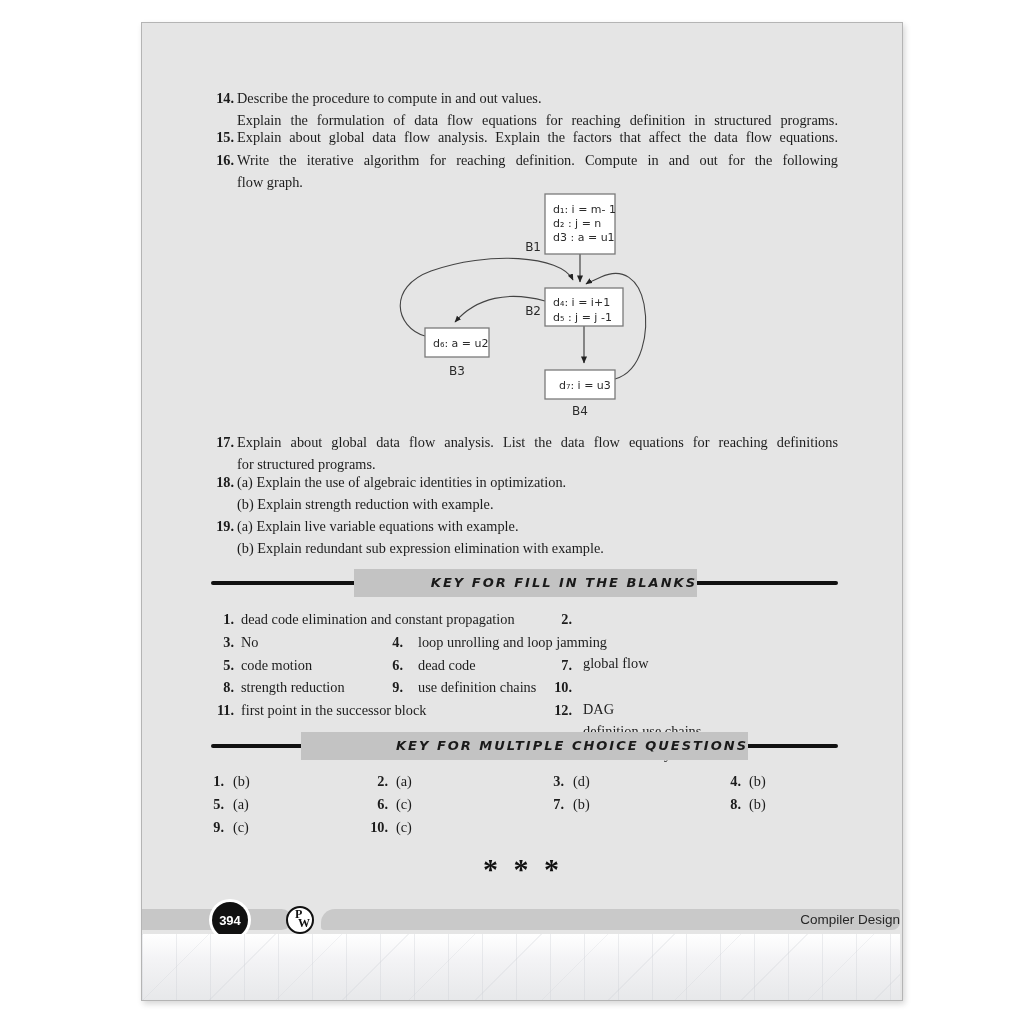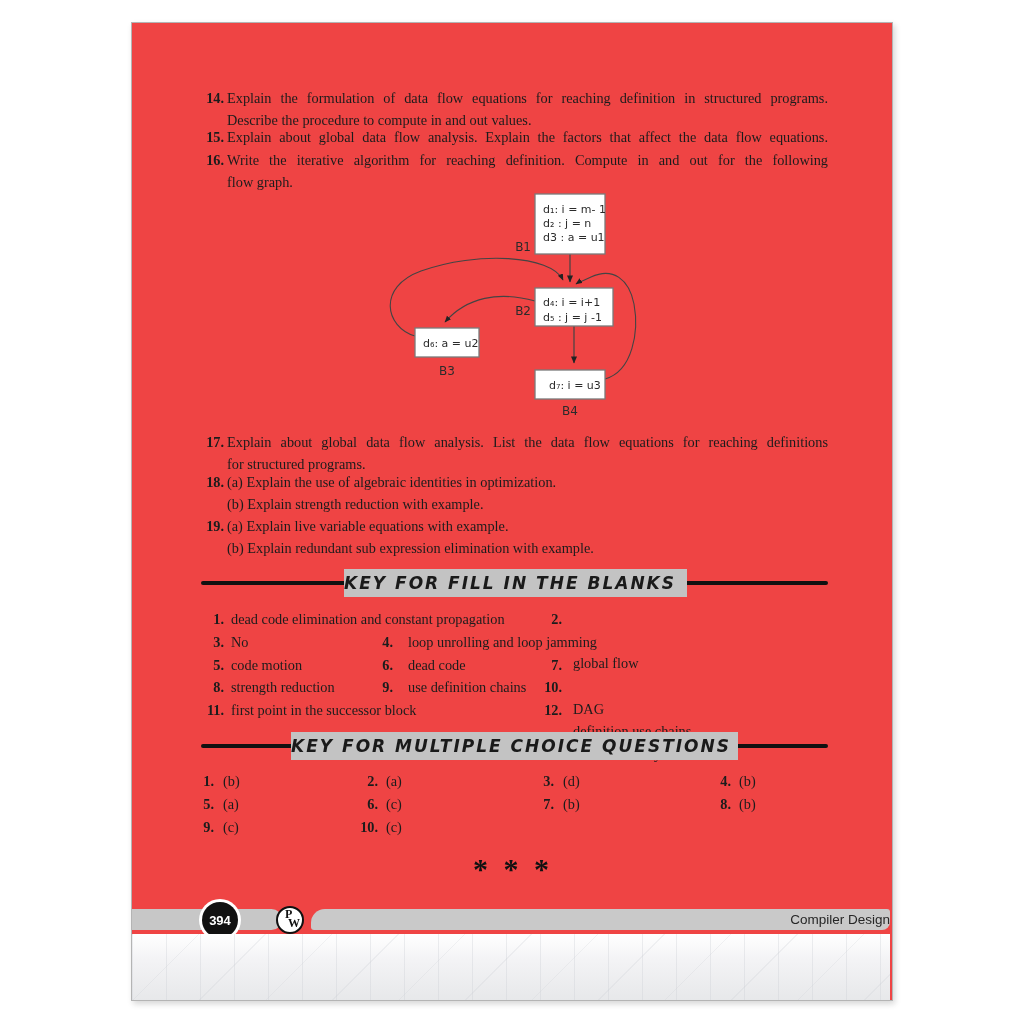--- a/index.html
+++ b/index.html
@@ -1,40 +1,40 @@
 <!DOCTYPE html>
 <html><head>
 <meta charset="utf-8">
 <title>Compiler Design — Page 394</title>
 <style>
   html,body{margin:0;padding:0;background:#ffffff;width:1024px;height:1024px;overflow:hidden;}
   .sheet{
-    position:absolute;left:131px;top:22px;width:760px;height:977px;
-    background:#ef4444;border:1px solid #b4b4b4;
+    position:absolute;left:141px;top:22px;width:760px;height:977px;
+    background:#e5e5e5;border:1px solid #b4b4b4;
     box-shadow:2px 3px 6px rgba(0,0,0,.16);
     font-family:"Liberation Serif","DejaVu Serif",serif;color:#1c1c1c;
   }
   
   .q{position:absolute;left:0;width:700px;font-size:14.3px;line-height:22px;}
   .qnum{position:absolute;left:40px;width:52px;text-align:right;font-weight:bold;}
   .qtext{margin-left:95px;width:601px;}
   .line{white-space:normal;}
   .jl{text-align:justify;text-align-last:justify;}
   
   .diagram{position:absolute;left:243px;top:166px;width:270px;height:235px;}
   .diagram svg{font-family:"DejaVu Sans","Liberation Sans",sans-serif;}
   .diagram text{fill:#2b2b2b;}
   
   .banner{position:absolute;left:0;width:760px;height:28px;}
   .banner .rule{position:absolute;left:69px;right:64px;top:12px;height:4px;background:#111;border-radius:2px;}
   .banner .plate{
     position:absolute;top:0;height:28px;background:#c3c3c3;
     font-family:"DejaVu Sans","Liberation Sans",sans-serif;
-    font-weight:bold;font-style:italic;font-size:17px;letter-spacing:2px;
-    color:#1a1a1a;text-align:left;line-height:28px;
+    font-weight:bold;font-style:italic;font-size:13px;letter-spacing:2px;
+    color:#1a1a1a;text-align:right;line-height:28px;
   }
   
   .krow{position:absolute;left:0;width:760px;height:22px;font-size:14.3px;line-height:20px;}
   .krow span{position:absolute;top:0;}
   .num{font-weight:bold;text-align:right;}
   .kn1{left:40px;width:52px;} .kt1{left:99px;}
   .kn2{left:220px;width:41px;} .kt2{left:276px;}
   .kn3{left:389px;width:41px;} .kt3{left:441px;margin-top:44px;}
   .mn1{left:40px;width:42px;} .mt1{left:91px;}
   .mn2{left:204px;width:42px;} .mt2{left:254px;}
@@ -66,22 +66,22 @@
       linear-gradient(180deg,#ffffff 0%,#f3f3f5 40%,#e7e8ea 100%);}
 </style>
 </head>
 <body>
 
 <div class="sheet">
 
   <div class="q" style="top:64px">
     <span class="qnum">14.</span>
     <div class="qtext">
+      <div class="line">Describe the procedure to compute in and out values.</div>
       <div class="line jl">Explain the formulation of data flow equations for reaching definition in structured programs.</div>
-      <div class="line">Describe the procedure to compute in and out values.</div>
     </div>
   </div>
 
   <div class="q" style="top:103px">
     <span class="qnum">15.</span>
     <div class="qtext">
       <div class="line jl">Explain about global data flow analysis. Explain the factors that affect the data flow equations.</div>
     </div>
   </div>
 

